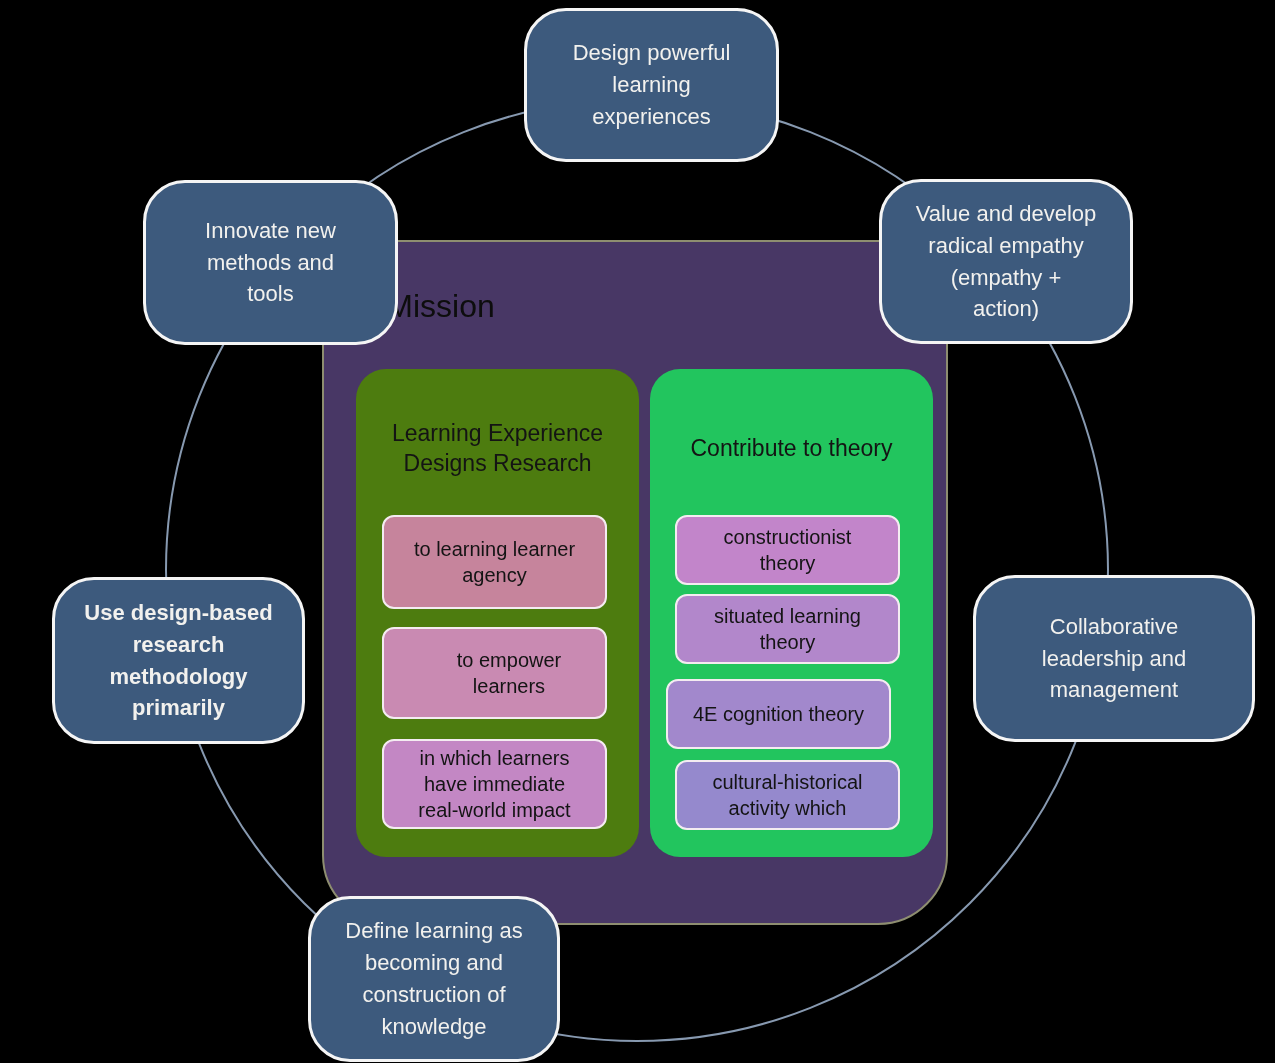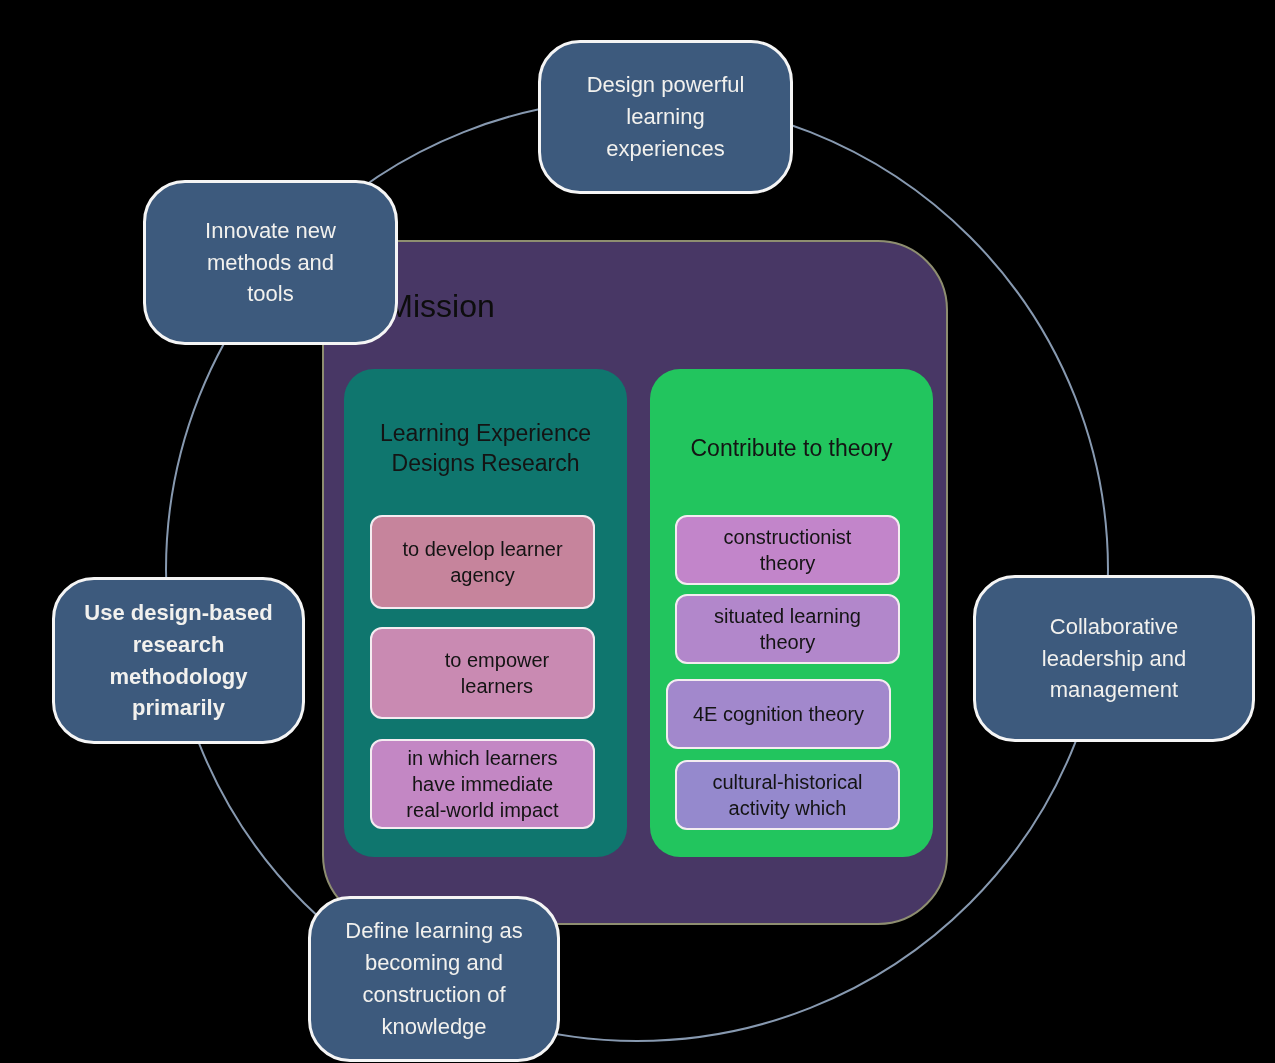--- a/index.html
+++ b/index.html
@@ -52,42 +52,42 @@
   .R2 { top:310px; height:70px; left:16px; }
   .R3 { top:391px; height:70px; left:25px; }
   
   .node {
     position:absolute; z-index:3; box-sizing:border-box;
     background:#3d5a7d; border:3px solid #f5f5f5; border-radius:42px;
     color:#f2f1ee; font-size:22px; line-height:1.45;
     display:flex; align-items:center; justify-content:center;
     text-align:center; white-space:pre-line; padding:0 20px;
   }
-  .n-top         { left:538px; top:8px;   width:255px; height:154px;margin-top:32px; }
+  .n-top         { left:524px; top:8px;   width:255px; height:154px; }
   .n-topleft     { left:143px; top:180px; width:255px; height:165px; }
   .n-topright    { left:879px; top:179px; width:254px; height:165px; }
   .n-left        { left:52px;  top:577px; width:253px; height:167px;font-weight:bold; }
   .n-right       { left:973px; top:575px; width:282px; height:167px; }
   .n-bottomleft  { left:308px; top:896px; width:252px; height:166px; }
   .n-bottomright { left:716px; top:896px; width:262px; height:166px; }
 </style>
 </head>
 <body>
 
 <div class="stage" style="background: rgb(0, 0, 0);">
 
   <div class="mission-circle"></div>
 
   <div class="center-panel" style="background: rgb(72, 55, 101);">
     <div class="center-title">Lab Mission</div>
 
-    <div class="sub-panel left" style="background: #0f766e;">
+    <div class="sub-panel left" style="background: #4d7c0f; margin-left: 12px;">
       <div class="panel-heading">Learning Experience
 Designs Research</div>
-      <div class="sub-item L0" style="background: rgb(198, 132, 156);">to develop learner
+      <div class="sub-item L0" style="background: rgb(198, 132, 156);">to learning learner
 agency</div>
       <div class="sub-item L1" style="background: rgb(201, 138, 178); padding-left: 29px;">to empower
 learners</div>
       <div class="sub-item L2" style="background: rgb(195, 135, 196);">in which learners
 have immediate
 real-world impact</div>
     </div>
 
     <div class="sub-panel right" style="background: #22c55e;">
       <div class="panel-heading">Contribute to theory</div>
@@ -100,20 +100,24 @@
 activity which</div>
     </div>
   </div>
 
   <div class="node n-top">Design powerful
 learning
 experiences</div>
   <div class="node n-topleft">Innovate new
 methods and
 tools</div>
+  <div class="node n-topright">Value and develop
+radical empathy
+(empathy +
+action)</div>
   <div class="node n-left">Use design-based
 research
 methodology
 primarily</div>
   <div class="node n-right">Collaborative
 leadership and
 management</div>
   <div class="node n-bottomleft">Define learning as
 becoming and
 construction of

